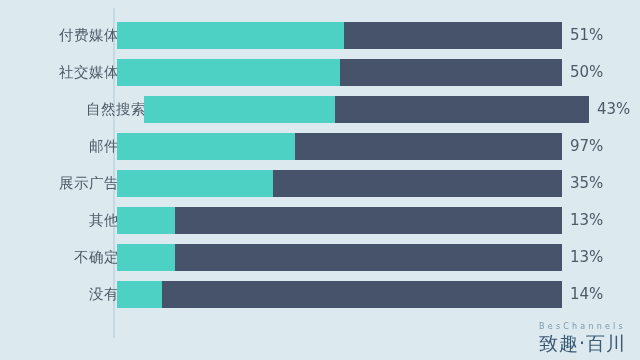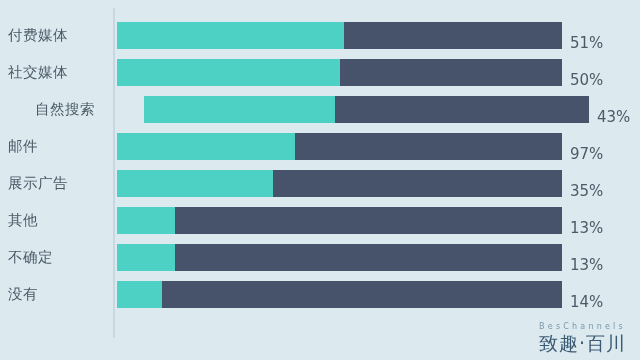--- a/index.html
+++ b/index.html
@@ -37,25 +37,26 @@
   }
   .chart-row {
     position: absolute;
     left: 0;
     width: 640px;
     height: 27px;
     display: block;
   }
   .row-label {
     position: absolute;
-    left: 8px;
+    left: 16px;
     top: 0;
     width: 103px;
     height: 27px;
     line-height: 27px;
+    text-align: right;
     font-size: 14.5px;
     color: #4c5a66;
     white-space: nowrap;
     letter-spacing: 0.5px;
   }
   .bar-track {
     position: absolute;
     left: 117px;
     top: 0;
     width: 445px;
@@ -65,21 +66,21 @@
   .bar-fill {
     position: absolute;
     left: 0;
     top: 0;
     height: 27px;
     background: #4cd1c4;
   }
   .row-value {
     position: absolute;
     left: 570px;
-    top: 8px;
+    top: 0;
     height: 27px;
     line-height: 27px;
     font-size: 15px;
     color: #4c5a66;
     white-space: nowrap;
   }
   
   #watermark {
     position: absolute;
     right: 14px;

